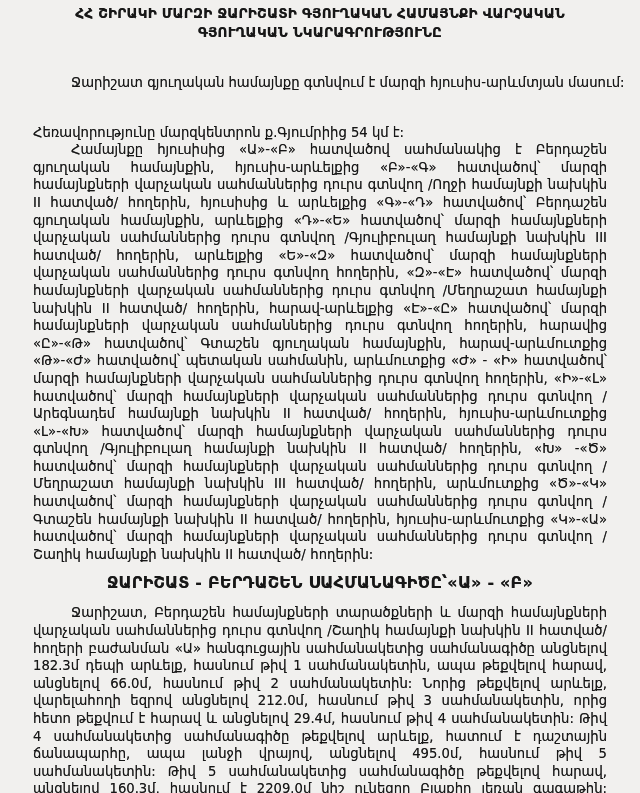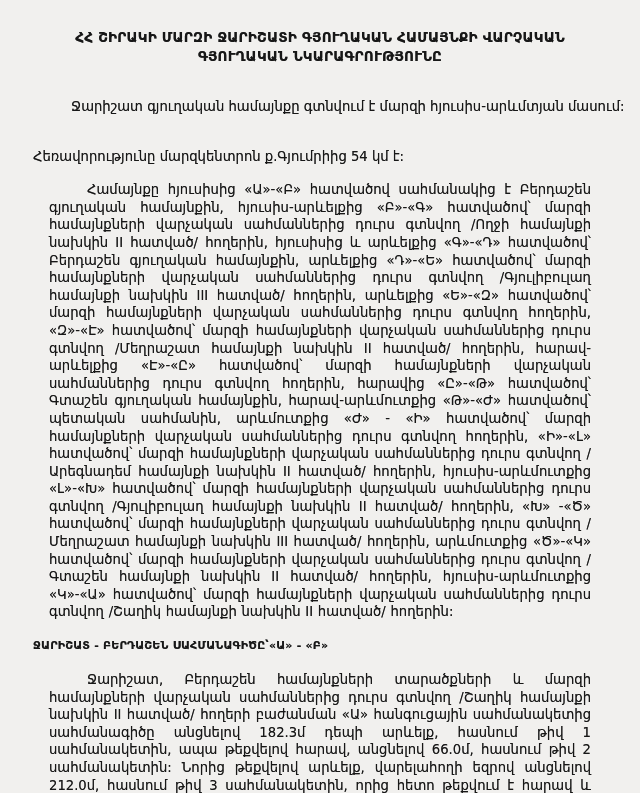--- a/index.html
+++ b/index.html
@@ -11,21 +11,21 @@
     height: 793px;
     background: #f1f0ee;
     font-family: "DejaVu Sans", sans-serif;
     color: #171717;
     overflow: hidden;
   }
   .page {
     box-sizing: border-box;
     width: 640px;
     height: 793px;
-    padding: 26px 33px 0 33px;
+    padding: 2px 33px 0 33px;
     text-shadow: 0 0 0.4px rgba(0,0,0,0.55); 
   }
   .doc-title {
     font-weight: bold;
     font-size: 13.6px;
     line-height: 19px;
     text-align: center;
     margin: 2px 0 9px 0;
     letter-spacing: 0.2px;
   }
@@ -37,28 +37,28 @@
     margin-top: 32px;
   }
   .line.indent {
     padding-left: 38px;
   }
   .para {
     font-size: 13.2px;
     line-height: 17.6px;
     text-align: justify;
     text-indent: 38px;
-    margin: 16px;
+    margin: 0;
     word-spacing: 0.5px;
   }
   .section-heading {
     font-weight: bold;
-    font-size: 11px;
+    font-size: 16px;
     line-height: 18px;
-    text-align: left;
+    text-align: center;
     margin: 11px 0 12px 0;
     letter-spacing: 0.2px;
   }
 </style>
 </head>
 <body>
 
 <div class="page">
 
   <div class="doc-title">

